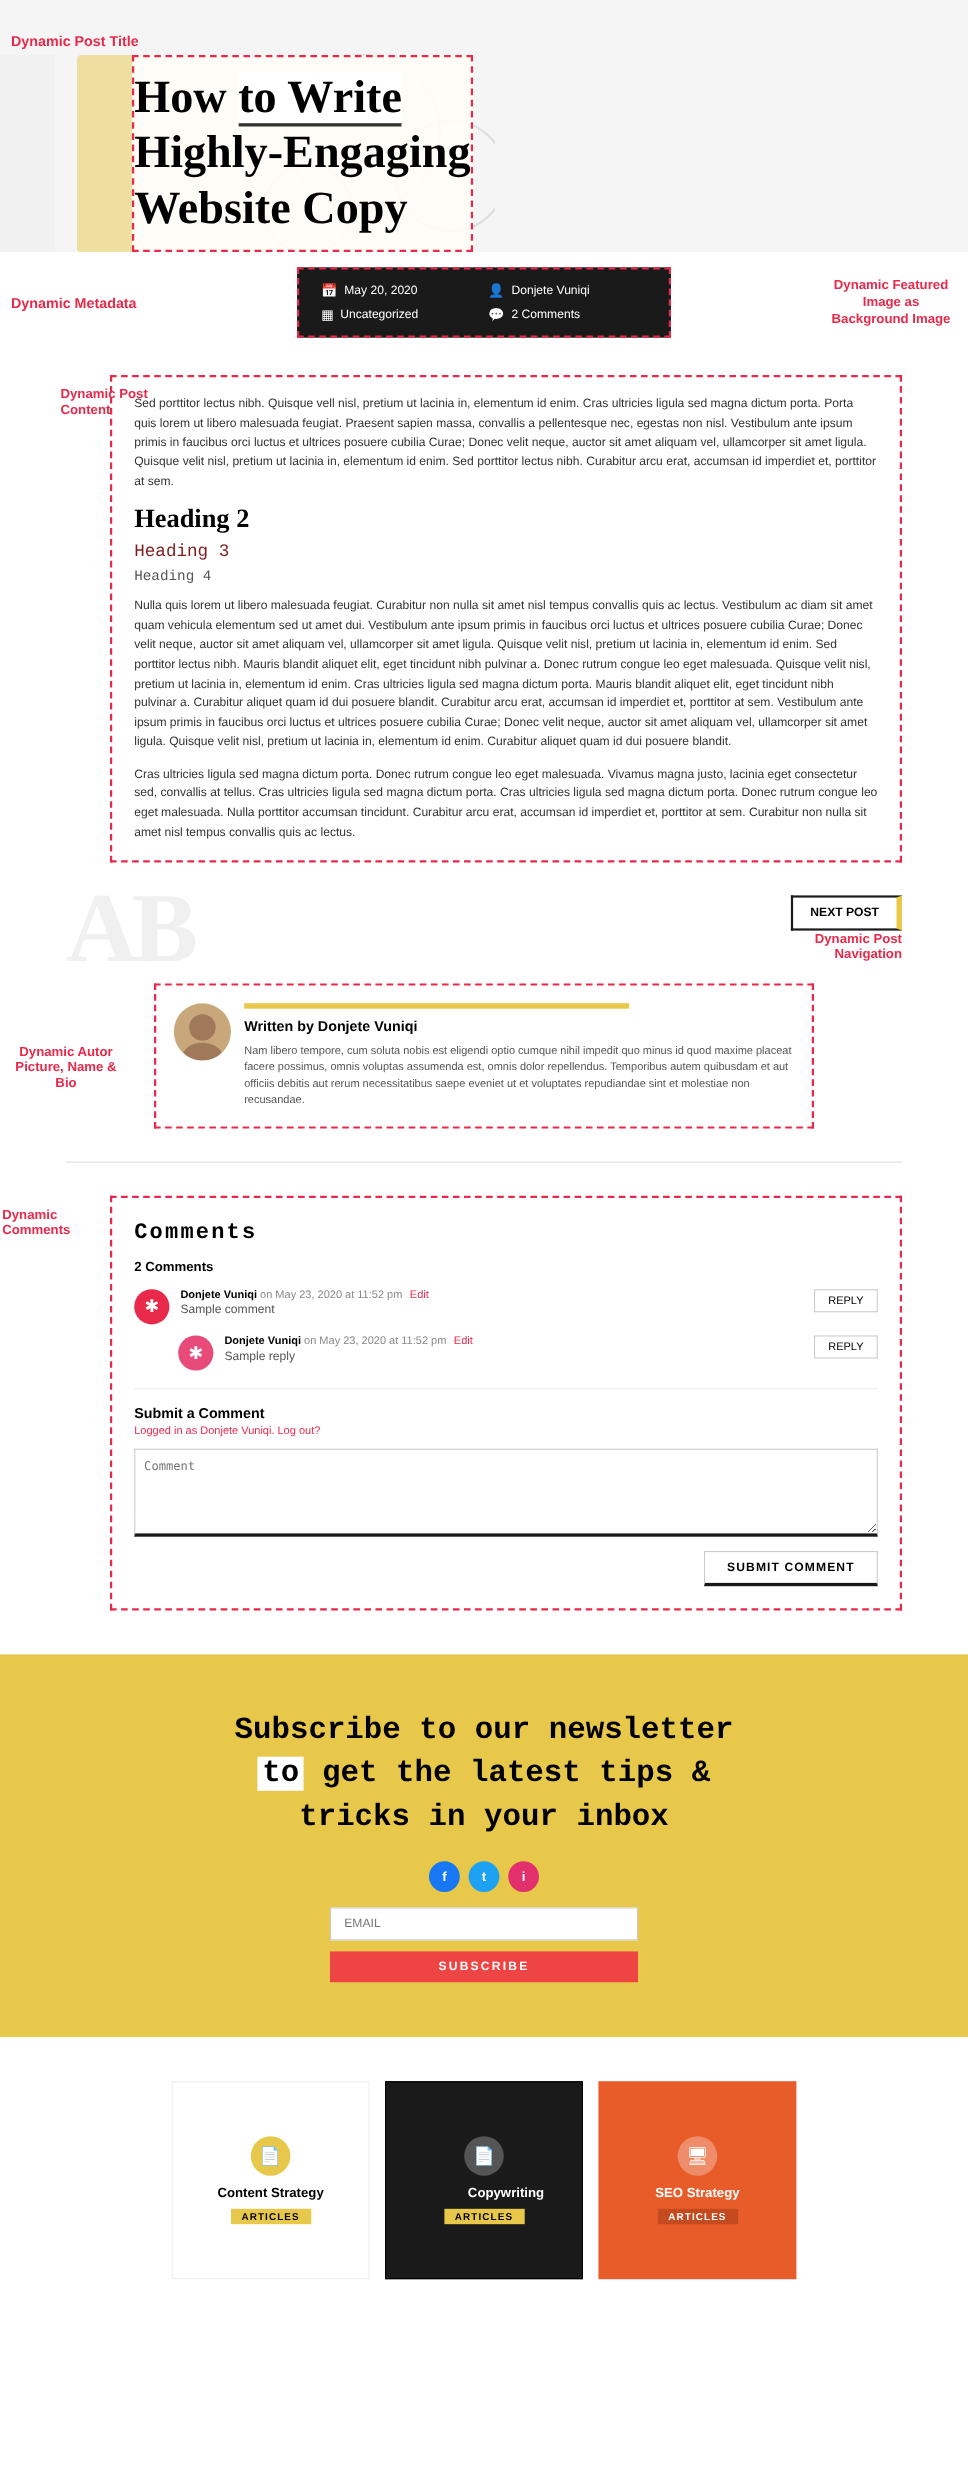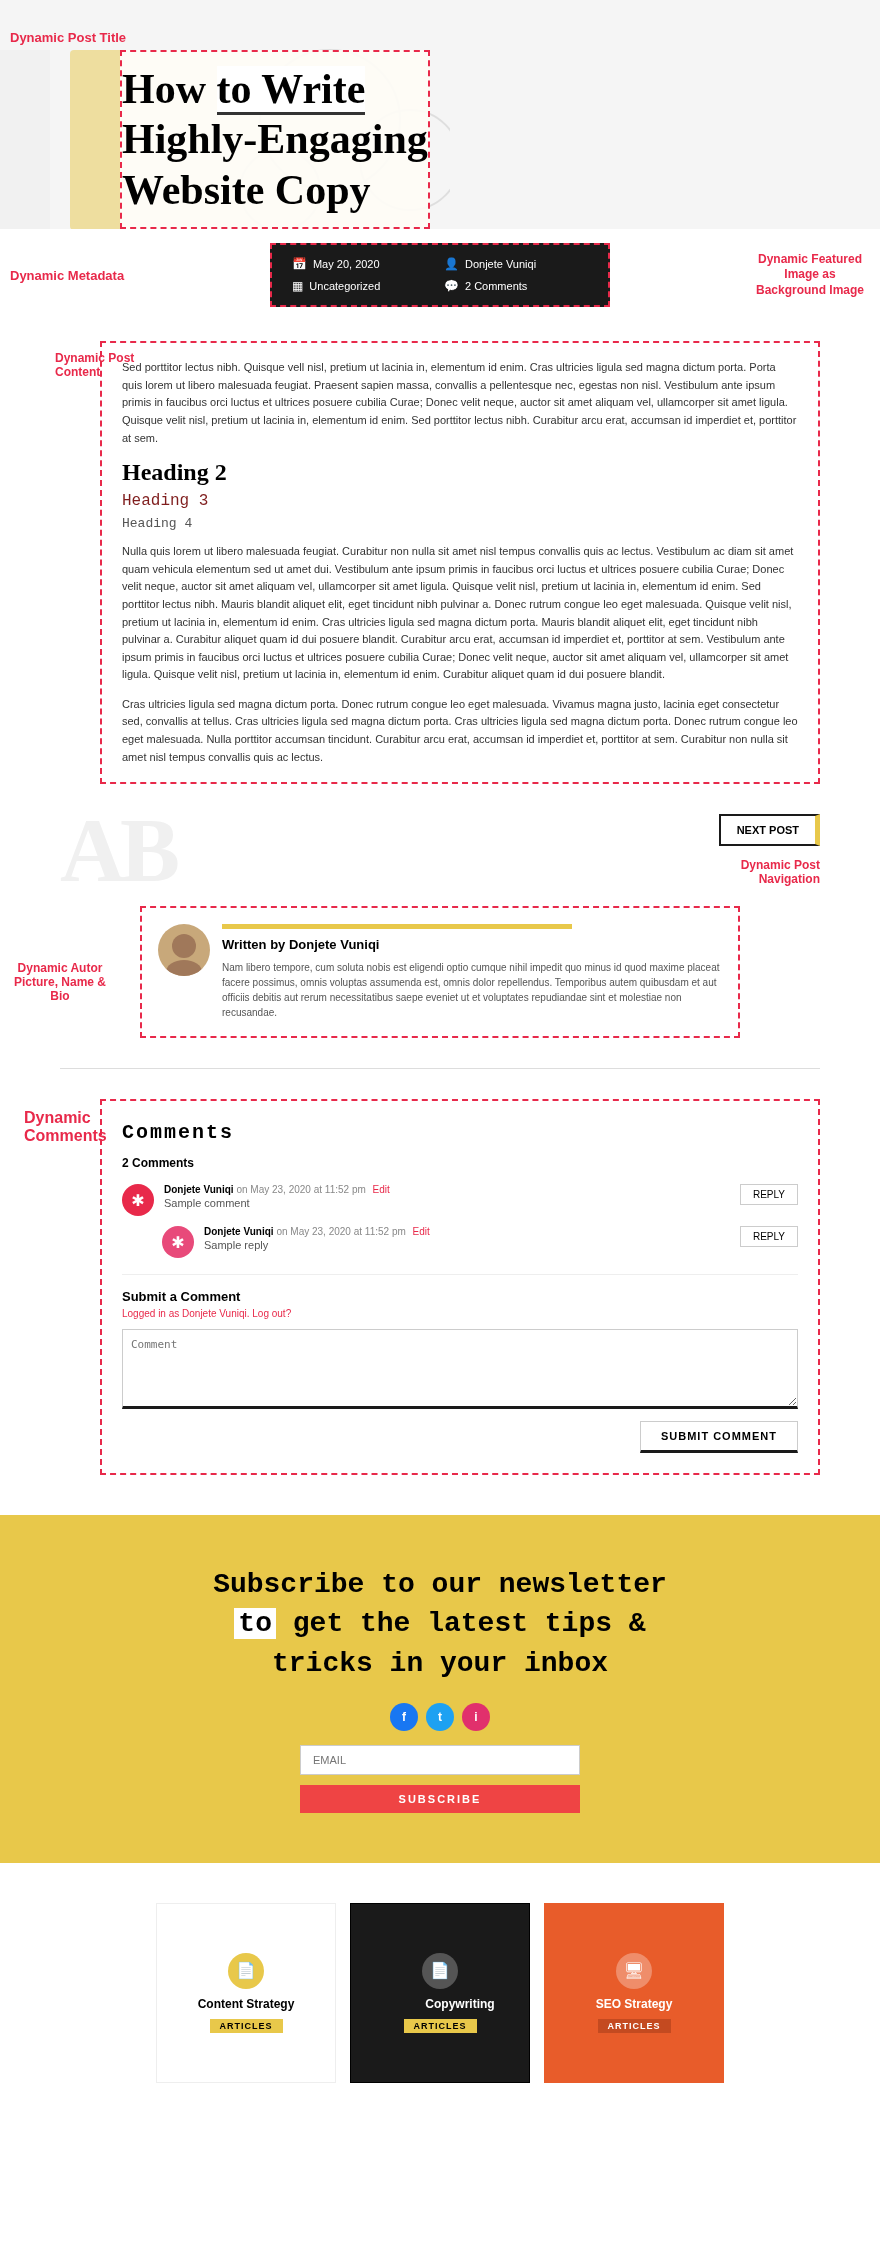--- a/index.html
+++ b/index.html
@@ -83,21 +83,21 @@
     <h2 style="font-size:24px; font-weight:bold; margin:12px 0 6px; font-family:Georgia,serif;">Heading 2</h2>
     <h3 style="font-size:16px; font-weight:normal; font-family:'Courier New',monospace; margin:6px 0; color:#7f1d1d;">Heading 3</h3>
     <h4 style="font-size:13px; font-weight:normal; font-family:'Courier New',monospace; margin:6px 0 12px; color:#555;">Heading 4</h4>
     <p style="font-size:11px; line-height:1.6; color:#333; margin-bottom:12px;">Nulla quis lorem ut libero malesuada feugiat. Curabitur non nulla sit amet nisl tempus convallis quis ac lectus. Vestibulum ac diam sit amet quam vehicula elementum sed ut amet dui. Vestibulum ante ipsum primis in faucibus orci luctus et ultrices posuere cubilia Curae; Donec velit neque, auctor sit amet aliquam vel, ullamcorper sit amet ligula. Quisque velit nisl, pretium ut lacinia in, elementum id enim. Sed porttitor lectus nibh. Mauris blandit aliquet elit, eget tincidunt nibh pulvinar a. Donec rutrum congue leo eget malesuada. Quisque velit nisl, pretium ut lacinia in, elementum id enim. Cras ultricies ligula sed magna dictum porta. Mauris blandit aliquet elit, eget tincidunt nibh pulvinar a. Curabitur aliquet quam id dui posuere blandit. Curabitur arcu erat, accumsan id imperdiet et, porttitor at sem. Vestibulum ante ipsum primis in faucibus orci luctus et ultrices posuere cubilia Curae; Donec velit neque, auctor sit amet aliquam vel, ullamcorper sit amet ligula. Quisque velit nisl, pretium ut lacinia in, elementum id enim. Curabitur aliquet quam id dui posuere blandit.</p>
     <p style="font-size:11px; line-height:1.6; color:#333;">Cras ultricies ligula sed magna dictum porta. Donec rutrum congue leo eget malesuada. Vivamus magna justo, lacinia eget consectetur sed, convallis at tellus. Cras ultricies ligula sed magna dictum porta. Cras ultricies ligula sed magna dictum porta. Donec rutrum congue leo eget malesuada. Nulla porttitor accumsan tincidunt. Curabitur arcu erat, accumsan id imperdiet et, porttitor at sem. Curabitur non nulla sit amet nisl tempus convallis quis ac lectus.</p>
   </div>
 </div>
 
 <div style="padding:10px 60px; position:relative; display:flex; justify-content:flex-end; align-items:center; min-height:80px; overflow:hidden;">
   <div style="position:absolute; left:60px; font-size:90px; font-weight:900; color:#f0f0f0; font-family:Georgia,serif; letter-spacing:-5px; z-index:0; user-select:none;">AB</div>
-  <div style="position:relative; z-index:1; display:flex; flex-direction:column; align-items:flex-end; gap:12px;">
+  <div style="position:relative; z-index:1; display:flex; flex-direction:column; align-items:flex-end; gap:0;">
     <button style="background:#fff; border:2px solid #1a1a1a; border-right:5px solid #e8c84a; padding:8px 16px; font-size:11px; font-weight:bold; cursor:pointer;">NEXT POST</button>
     <div class="annotation" style="font-size:12px; text-align:right; max-width:120px;">Dynamic Post Navigation</div>
   </div>
 </div>
 
 <div style="padding:10px 140px 30px 140px; position:relative;">
   <div class="annotation" style="position:absolute; left:10px; top:50%; transform:translateY(-50%); font-size:12px; max-width:100px; text-align:center;">Dynamic Autor Picture, Name &amp; Bio</div>
   <div style="border:2px dashed #e8294a; padding:16px; display:flex; align-items:flex-start; gap:12px;">
     <div style="width:52px; height:52px; border-radius:50%; background:#c8a87a; flex-shrink:0; overflow:hidden; display:flex; align-items:center; justify-content:center;">
       <svg width="52" height="52" viewBox="0 0 52 52">
@@ -109,21 +109,21 @@
       <div style="background:#e8c84a; height:5px; width:70%; margin-bottom:8px;"></div>
       <div style="font-size:13px; font-weight:bold; margin-bottom:8px;">Written by Donjete Vuniqi</div>
       <p style="font-size:10px; line-height:1.5; color:#555;">Nam libero tempore, cum soluta nobis est eligendi optio cumque nihil impedit quo minus id quod maxime placeat facere possimus, omnis voluptas assumenda est, omnis dolor repellendus. Temporibus autem quibusdam et aut officiis debitis aut rerum necessitatibus saepe eveniet ut et voluptates repudiandae sint et molestiae non recusandae.</p>
     </div>
   </div>
 </div>
 
 <hr style="border:none; border-top:1px solid #ddd; margin:0 60px 10px;">
 
 <div style="padding:20px 60px; position:relative;">
-  <div class="annotation" style="position:absolute; left:24px; top:30px; max-width:80px; font-size:16px;">Dynamic Comments</div>
+  <div class="annotation" style="position:absolute; left:2px; top:30px; max-width:80px; font-size:12px;">Dynamic Comments</div>
   <div style="border:2px dashed #e8294a; padding:20px; margin-left:40px;">
     <h2 style="font-size:20px; font-family:'Courier New',monospace; font-weight:bold; margin-bottom:12px; letter-spacing:2px;">Comments</h2>
     <div style="font-size:12px; font-weight:bold; margin-bottom:14px;">2 Comments</div>
 
     <div style="display:flex; gap:10px; margin-bottom:10px; align-items:flex-start;">
       <div style="width:32px;height:32px;border-radius:50%;background:#e8294a;display:flex;align-items:center;justify-content:center;color:#fff;font-size:16px;flex-shrink:0;">✱</div>
       <div style="flex:1;">
         <div style="font-size:10px; margin-bottom:2px;">
           <span style="font-weight:bold;">Donjete Vuniqi</span>
           <span style="color:#888;">on May 23, 2020 at 11:52 pm</span>

